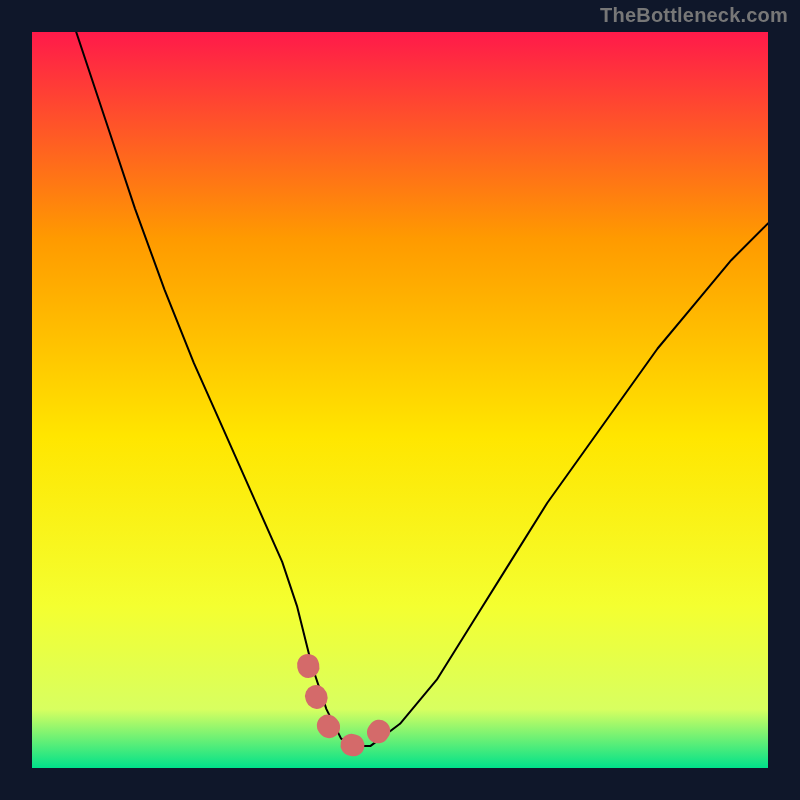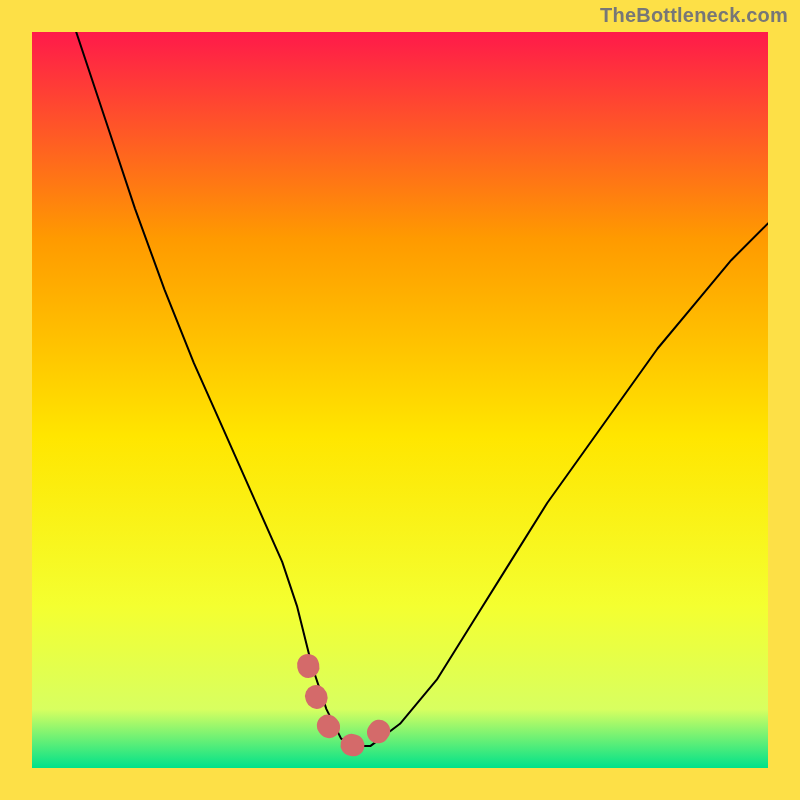--- a/index.html
+++ b/index.html
@@ -10,21 +10,21 @@
     background: #000;
     overflow: hidden;
     font-family: Arial, Helvetica, sans-serif;
   }
   .frame {
     position: absolute;
     top: 0;
     left: 0;
     width: 800px;
     height: 800px;
-    background: #fde047;
+    background: #0f172a;
   }
   .plot {
     position: absolute;
     top: 32px;
     left: 32px;
     width: 736px;
     height: 736px;
     overflow: hidden;
   }
   .attribution {

